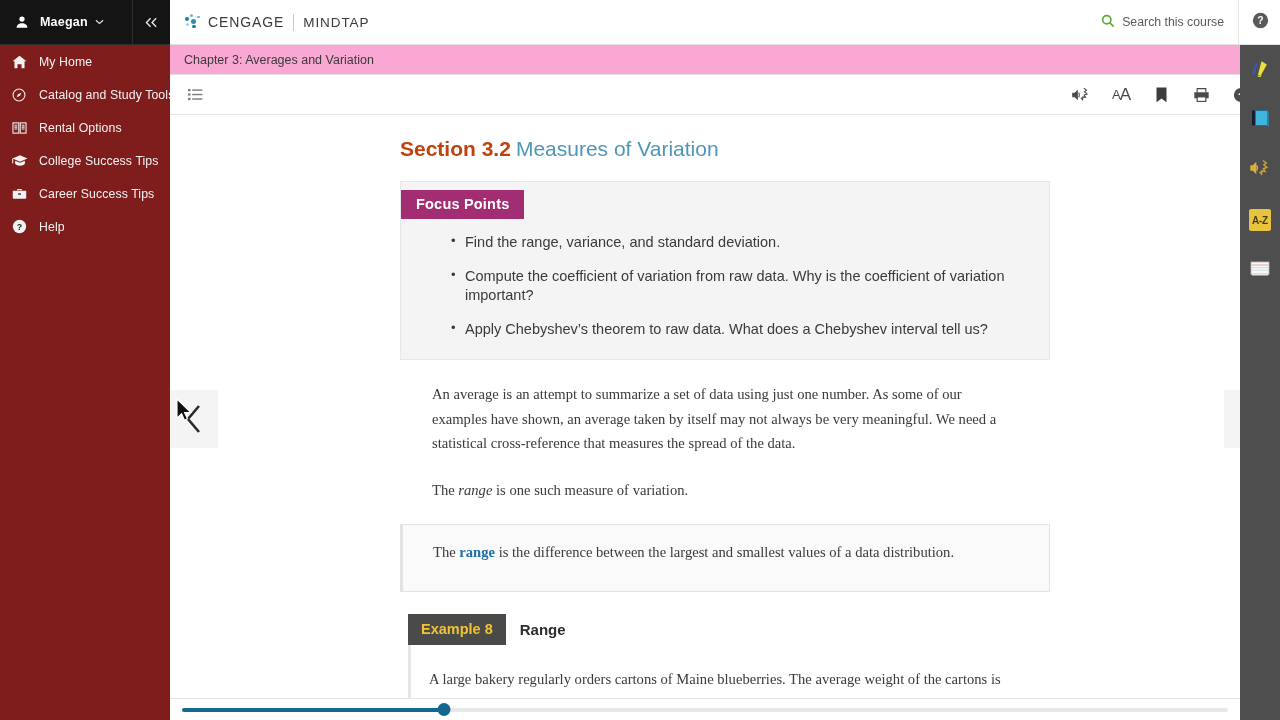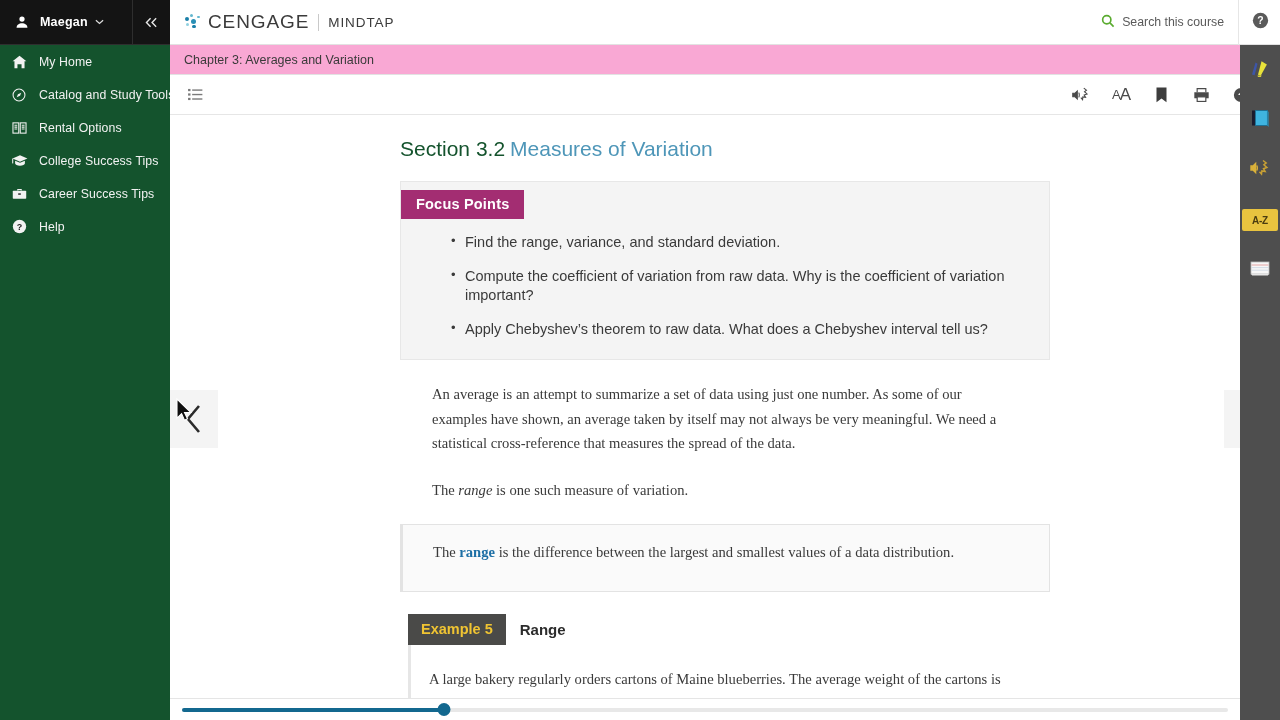--- a/index.html
+++ b/index.html
@@ -7,21 +7,21 @@
     width: 1280px; height: 720px;
     overflow: hidden;
     font-family: "Liberation Sans", sans-serif;
     background: #ffffff;
   }
   .app { position: relative; width: 1280px; height: 720px; display: flex; }
 
   
   .sidebar {
     width: 170px; height: 720px;
-    background: #14532d;
+    background: #7f1d1d;
     color: #ffffff;
     flex: 0 0 170px;
     display: flex; flex-direction: column;
   }
   .sb-user {
     height: 45px;
     display: flex; align-items: center;
     padding: 0 12px;
     background: #141414;
     border-bottom: 1px solid #2e2e2e;
@@ -70,21 +70,21 @@
     height: 45px; flex: 0 0 45px;
     display: flex; align-items: center;
     border-bottom: 1px solid #e2e2e2;
     padding: 0 0 0 14px;
     background: #fff;
   }
   .logo-wrap { display: flex; align-items: center; }
   .logo-dots { width: 17px; height: 17px; position: relative; margin-right: 7px; }
   .logo-dots i { position: absolute; border-radius: 50%; display: block; }
   .brand-name {
-    font-size: 19px; color: #3b3b3b; letter-spacing: .9px;
+    font-size: 14px; color: #3b3b3b; letter-spacing: .9px;
   }
   .brand-div {
     width: 1px; height: 17px; background: #c9c9c9; margin: 0 9px;
   }
   .brand-sub { font-size: 13.5px; color: #3b3b3b; letter-spacing: .9px; }
   .brandbar-right {
     margin-left: auto; display: flex; align-items: center; height: 45px;
   }
   .search-btn {
     display: flex; align-items: center; gap: 7px;
@@ -145,21 +145,21 @@
     padding: 0;
   }
   .page-inner {
     width: 650px;
     margin: 0 auto;
     padding-top: 22px;
   }
   .sec-head {
     font-size: 21px; margin-bottom: 20px; white-space: nowrap;
   }
-  .sec-num { font-weight: normal; color: #14532d; }
+  .sec-num { font-weight: bold; color: #c2410c; }
   .sec-name { color: #4e96b8; font-weight: normal; margin-left: 5px; }
 
   .focus-card {
     background: #f4f4f4;
     border: 1px solid #e7e7e7;
     padding: 8px 0 20px 0;
     margin-bottom: 22px;
   }
   .focus-badge {
     display: inline-block;
@@ -307,21 +307,21 @@
     height: 45px; width: 40px;
     background: #fff;
     display: flex; align-items: center; justify-content: center;
     border-bottom: 1px solid #e2e2e2;
   }
   .rail-item {
     width: 40px; height: 50px;
     display: flex; align-items: center; justify-content: center;
   }
   .az-box {
-    width: 36px; height: 22px;
+    width: 22px; height: 22px;
     background: #e8c33f;
     color: #4a3c10;
     font-size: 10px; font-weight: bold;
     display: flex; align-items: center; justify-content: center;
     border-radius: 2px;
     letter-spacing: -.3px;
   }
 
   
   .cursor {
@@ -541,21 +541,21 @@
 
           <p class="body-p">An average is an attempt to summarize a set of data using just one number. As some of our examples have shown, an average taken by itself may not always be very meaningful. We need a statistical cross-reference that measures the spread of the data.</p>
 
           <p class="body-p"><span>The </span><em>range</em><span> is one such measure of variation.</span></p>
 
           <div class="def-box">
             <p><span>The </span><span class="def-term">range</span><span> is the difference between the largest and smallest values of a data distribution.</span></p>
           </div>
 
           <div class="ex-head">
-            <span class="ex-badge">Example 5</span>
+            <span class="ex-badge">Example 8</span>
             <span class="ex-title">Range</span>
           </div>
 
           <div class="ex-body">
             <p>A large bakery regularly orders cartons of Maine blueberries. The average weight of the cartons is supposed to be 22 ounces. Random samples of cartons from two suppliers were weighed. The weights in ounces of the cartons were</p>
 
           </div>
 
         </div>
       </div>

